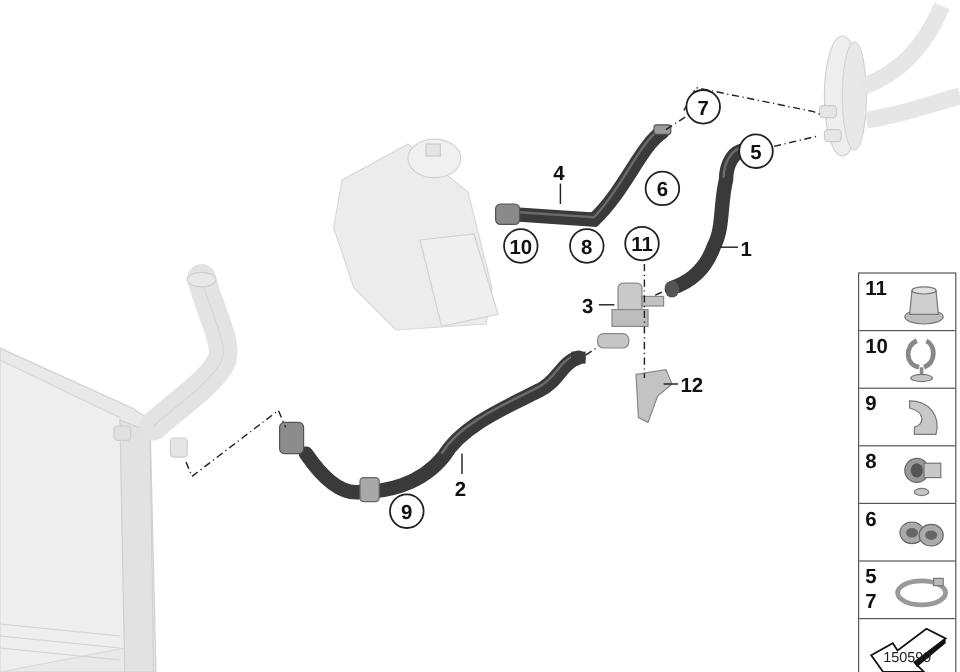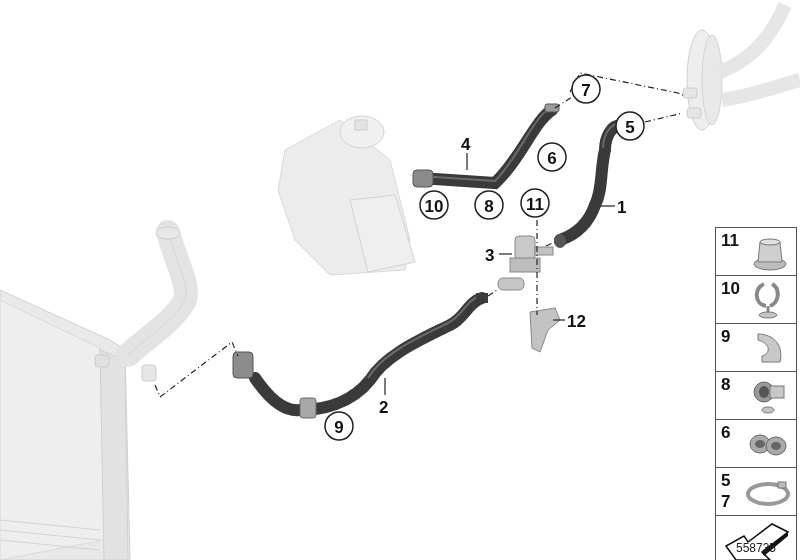--- a/index.html
+++ b/index.html
@@ -191,13 +191,13 @@
   </div>
   <div class="legend-cell">
     <svg class="legend-icon" style="left:6px; right:auto; width:70px; height:46px;" viewBox="0 0 70 46">
       <polygon points="4,26 14,40 48,40 40,32 66,12 50,4 26,22 22,16" fill="#fff" stroke="#111" stroke-width="1.5"></polygon>
       <polygon points="14,40 48,40 48,44 14,44" fill="#111"></polygon>
       <polygon points="40,32 66,12 66,16 42,36" fill="#111"></polygon>
     </svg>
   </div>
 </div>
 
-<div class="diagram-id">558735</div>
+<div class="diagram-id">150599</div>
 
 </body></html>

